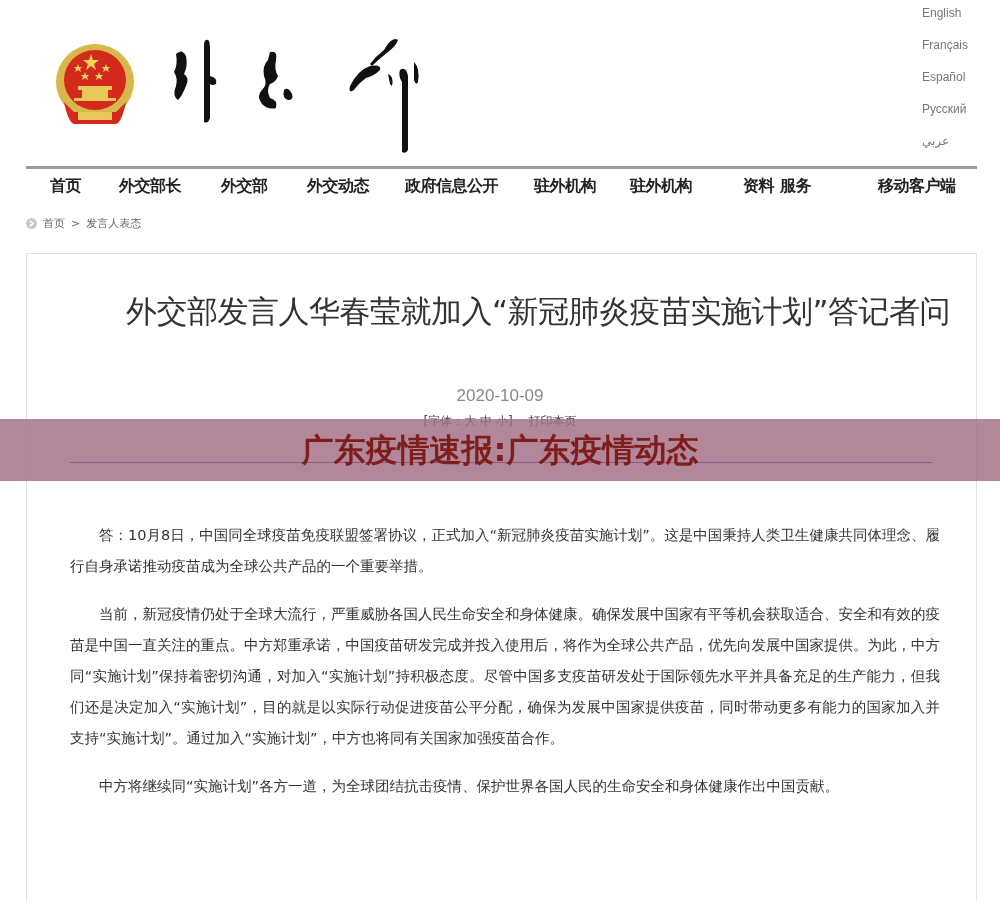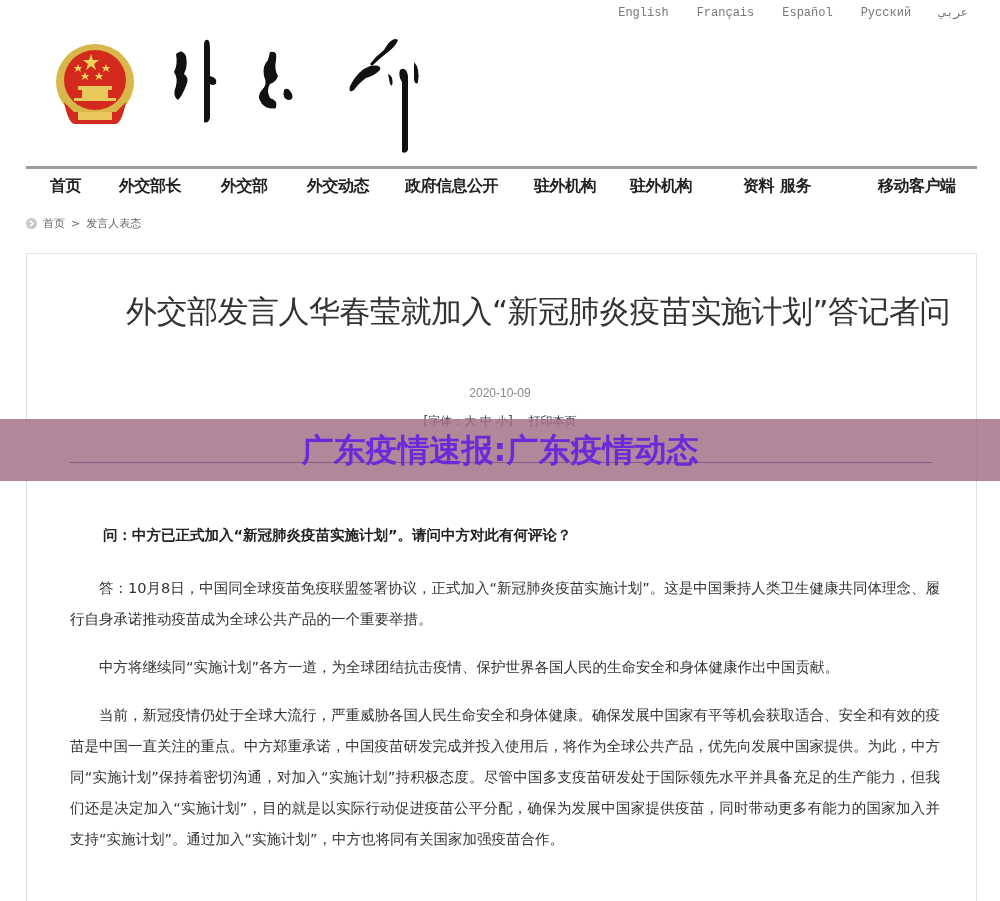--- a/index.html
+++ b/index.html
@@ -1,45 +1,45 @@
 <!DOCTYPE html>
 <html><head>
 <meta charset="utf-8">
 <style>
   html, body { margin:0; padding:0; background:#ffffff; }
   body { width:1000px; height:901px; position:relative; overflow:hidden;
          font-family:"DejaVu Sans", "Liberation Sans", sans-serif; color:#333; }
 
-  .lang-bar { position:absolute; top:5px; right:32px; display:flex; gap:4px; font-family:Liberation Mono, monospace; }
+  .lang-bar { position:absolute; top:5px; right:32px; display:flex; gap:16px; font-family:Liberation Sans, sans-serif;flex-direction:column; }
   .lang-bar a { font-size:12px; color:#777; text-decoration:none; margin-left:24px; line-height:16px; }
 
   .emblem { position:absolute; left:54px; top:42px; width:82px; height:88px; }
   .calligraphy { position:absolute; left:170px; top:26px; width:260px; height:128px; }
 
   .nav { position:absolute; left:26px; top:166px; width:951px; border-top:3px solid #9c9c9c; height:40px; }
   .nav ul { list-style:none; margin:0; padding:0; display:flex; position:absolute; top:7px; left:0; width:100%; }
   .nav li { font-size:16px; font-weight:bold; color:#222; position:absolute; white-space:nowrap; letter-spacing:-0.5px; }
 
   .breadcrumb { position:absolute; left:26px; top:216px; font-size:11px; color:#666; display:flex; align-items:center; gap:6px; }
   .bc-icon { width:11px; height:11px; border-radius:50%; background:#c8c8c8; display:inline-flex; align-items:center; justify-content:center; }
   .bc-icon svg { width:7px; height:7px; }
 
   .content-box { position:absolute; left:26px; top:253px; width:949px; height:660px; border:1px solid #e1e1e1; border-bottom:none; background:#fff; }
 
   .article-title { position:absolute; left:50px; top:269px; width:900px; text-align:right;
                    font-size:31px; line-height:42px; color:#333; font-weight:normal; letter-spacing:-0.5px;
                    font-family:"DejaVu Sans", sans-serif; }
-  .article-date { position:absolute; left:0; width:1000px; top:386px; text-align:center; font-size:12px; color:#888; font-family:"Liberation Sans", sans-serif; }
+  .article-date { position:absolute; left:0; width:1000px; top:386px; text-align:center; font-size:17px; color:#888; font-family:"Liberation Sans", sans-serif; }
   .tools { position:absolute; left:0; width:1000px; top:413px; text-align:center; font-size:12px; color:#404040; }
   .tools span { margin:0 6px; }
   .divider { position:absolute; left:70px; width:862px; top:462px; height:1px; background:#8f5d8a; }
 
   .overlay { position:absolute; left:0; top:419px; width:1000px; height:62px; background:rgba(160,108,130,0.82); }
   .overlay-text { position:absolute; left:0; top:419px; width:1000px; height:69px; line-height:62px; text-align:center;
-                  font-size:32px; font-weight:bold; color:#6d28d9; letter-spacing:0px;border-radius:13px; }
+                  font-size:32px; font-weight:bold; color:#7f1d1d; letter-spacing:0px;border-radius:13px; }
   .overlay-line { position:absolute; left:70px; width:862px; top:462px; height:1px; background:#8a5a85; }
 
   .body-text { position:absolute; left:70px; top:520px; width:870px; font-size:14.5px; color:#333; line-height:31px; }
   .body-text p { margin:0 0 17px 0; text-indent:2em; text-align:justify; }
   .body-text p.question { font-weight:bold; color:#222; margin-bottom:22px; padding-left:4px; }
 </style>
 </head>
 <body>
 
 <div class="lang-bar">
@@ -114,17 +114,16 @@
   <span>[字体：大 中 小]</span>
   <span>打印本页</span>
 </div>
 <div class="divider"></div>
 
 <div class="overlay"></div>
 <div class="overlay-line"></div>
 <div class="overlay-text">广东疫情速报:广东疫情动态</div>
 
 <div class="body-text">
-  <p class="question">问：中方已正式加入“新冠肺炎疫苗实施计划”。请问中方对此有何评论？</p>
   <p>答：10月8日，中国同全球疫苗免疫联盟签署协议，正式加入“新冠肺炎疫苗实施计划”。这是中国秉持人类卫生健康共同体理念、履行自身承诺推动疫苗成为全球公共产品的一个重要举措。</p>
+  <p>当前，新冠疫情仍处于全球大流行，严重威胁各国人民生命安全和身体健康。确保发展中国家有平等机会获取适合、安全和有效的疫苗是中国一直关注的重点。中方郑重承诺，中国疫苗研发完成并投入使用后，将作为全球公共产品，优先向发展中国家提供。为此，中方同“实施计划”保持着密切沟通，对加入“实施计划”持积极态度。尽管中国多支疫苗研发处于国际领先水平并具备充足的生产能力，但我们还是决定加入“实施计划”，目的就是以实际行动促进疫苗公平分配，确保为发展中国家提供疫苗，同时带动更多有能力的国家加入并支持“实施计划”。通过加入“实施计划”，中方也将同有关国家加强疫苗合作。</p>
   <p>中方将继续同“实施计划”各方一道，为全球团结抗击疫情、保护世界各国人民的生命安全和身体健康作出中国贡献。</p>
-  <p>当前，新冠疫情仍处于全球大流行，严重威胁各国人民生命安全和身体健康。确保发展中国家有平等机会获取适合、安全和有效的疫苗是中国一直关注的重点。中方郑重承诺，中国疫苗研发完成并投入使用后，将作为全球公共产品，优先向发展中国家提供。为此，中方同“实施计划”保持着密切沟通，对加入“实施计划”持积极态度。尽管中国多支疫苗研发处于国际领先水平并具备充足的生产能力，但我们还是决定加入“实施计划”，目的就是以实际行动促进疫苗公平分配，确保为发展中国家提供疫苗，同时带动更多有能力的国家加入并支持“实施计划”。通过加入“实施计划”，中方也将同有关国家加强疫苗合作。</p>
 </div>
 
 </body></html>

